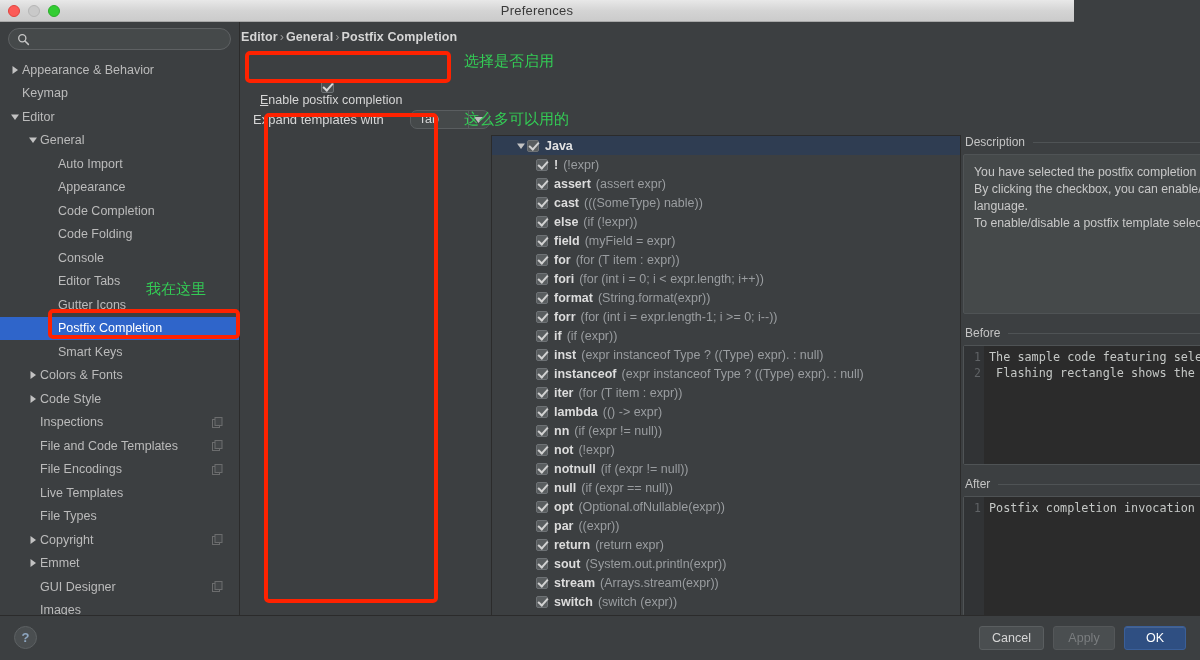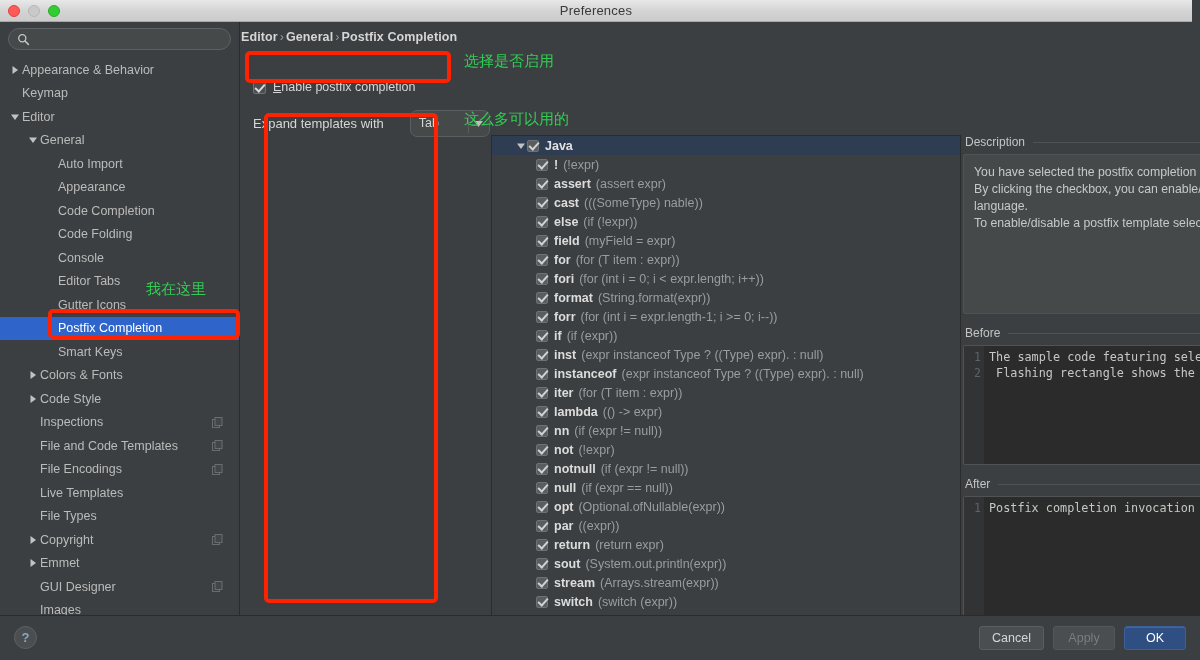--- a/index.html
+++ b/index.html
@@ -6,21 +6,21 @@
   html, body {
     width: 1200px; height: 660px;
     overflow: hidden;
     font-family: "Liberation Sans", "DejaVu Sans", sans-serif;
     background: #3c3f41;
   }
   #app { position: relative; width: 1200px; height: 660px; background: #3c3f41; }
 
   
   .titlebar {
-    position: absolute; top: 0; left: 0; width: 1192px; height: 22px;
+    position: absolute; top: 0; left: 0; width: 1074px; height: 22px;
     background: linear-gradient(to bottom, #e8e8e8 0%, #d4d4d4 52%, #cbcbcb 100%);
     border-bottom: 1px solid #a8a8a8;
     display: flex; align-items: center;
   }
   .traffic { position: absolute; left: 8px; top: 5px; display: flex; gap: 8px; }
   .tl { width: 12px; height: 12px; border-radius: 50%; }
   .tl.red { background: #fc5b57; border: 1px solid #e0443e; }
   .tl.yellow { background: #c9c9c9; border: 1px solid #b6b6b6; }
   .tl.green { background: #32cd32; border: 1px solid #2aad2a; }
   .titlebar-title {
@@ -67,42 +67,42 @@
     position: absolute; left: 241px; top: 22px; width: 959px; height: 593px;
     background: #3c3f41;
   }
   .breadcrumb {
     position: absolute; left: 0; top: 8px; font-size: 12.5px;
     color: #d6d6d6; font-weight: bold; letter-spacing: .1px;
   }
   .breadcrumb .sep { color: #9a9a9a; font-weight: normal; padding: 0 2px; }
 
   .enable-row {
-    position: absolute; left: 12px; top: 58px; display: flex; align-items: center;
+    position: absolute; left: 12px; top: 58px; display: flex; align-items: center; flex-direction: column;
   }
   .cbx {
     width: 13px; height: 13px; border: 1px solid #6e7275; background: #4a4e50;
     border-radius: 2px; position: relative; flex: 0 0 13px;
   }
   .cbx.checked::after {
     content: ""; position: absolute; left: 3px; top: 0px;
     width: 4px; height: 8px; border: solid #d9d9d9; border-width: 0 2px 2px 0;
     transform: rotate(42deg);
   }
   .enable-label {
     margin-left: 7px; font-size: 12.5px; color: #d6d6d6;
   }
   .enable-label u { text-decoration: underline; }
 
   .expand-row {
     position: absolute; left: 12px; top: 88px; display: flex; align-items: center;
   }
   .expand-label { font-size: 13px; color: #d6d6d6; margin-right: 26px; }
   .combo {
-    display: flex; align-items: center; height: 27px; background: #45494a;
+    display: flex; align-items: center; height: 19px; background: #45494a;
     border: 1px solid #5a5e60; border-radius: 7px;
   }
   .combo-value {
     min-width: 58px; padding: 0 8px; font-size: 12.5px; color: #d6d6d6;
     border-right: 1px solid #5a5e60; line-height: 19px;
   }
   .combo-arrow { width: 20px; display:flex; align-items:center; justify-content:center; }
 
   
   .tpl-list {

